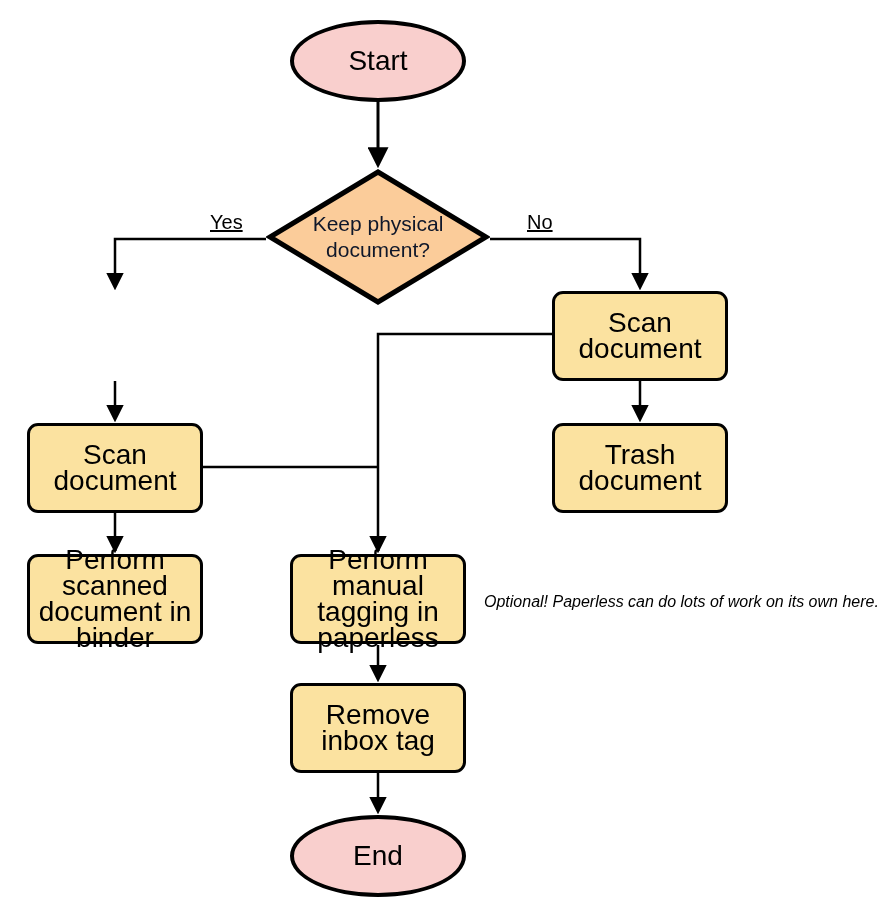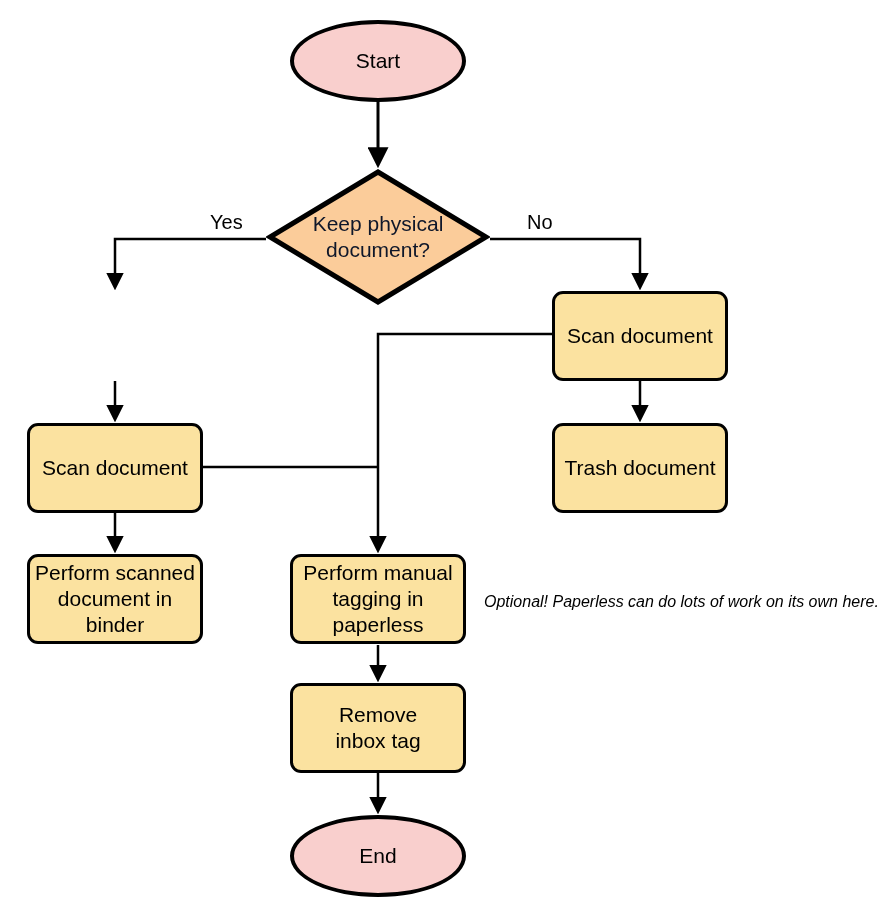--- a/index.html
+++ b/index.html
@@ -25,21 +25,21 @@
     height: 907px;
   }
   .node {
     position: absolute;
     box-sizing: border-box;
     display: flex;
     align-items: center;
     justify-content: center;
     text-align: center;
     color: #000000;
-    font-size: 21px;
+    font-size: 28px;
     line-height: 26px;
     white-space: pre-line;
     z-index: 2;
   }
   .box {
     border: 3px solid #000000;
     border-radius: 11px;
     background: #fbe2a0;
   }
   .terminal {
@@ -67,20 +67,21 @@
     white-space: pre-line;
   }
   .edge-label {
     position: absolute;
     color: #000000;
     font-size: 20px;
     line-height: 22px;
     z-index: 3;
     background: #ffffff;
     padding: 0 2px;
+    text-decoration: underline;
   }
   .note {
     position: absolute;
     color: #000000;
     font-size: 16px;
     line-height: 27px;
     font-style: italic;
     z-index: 3;
     width: 400px;
   }

